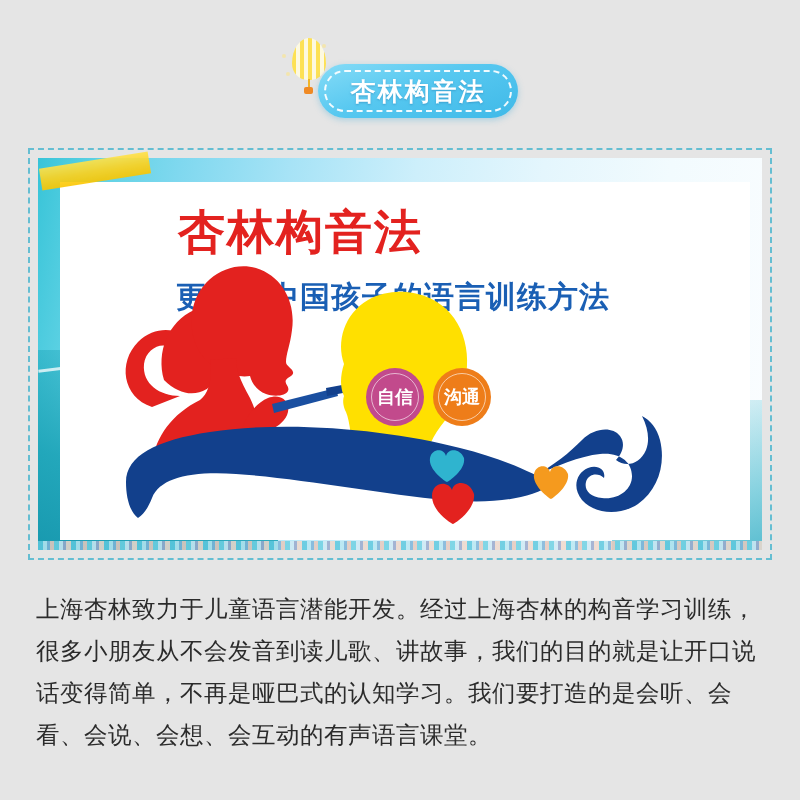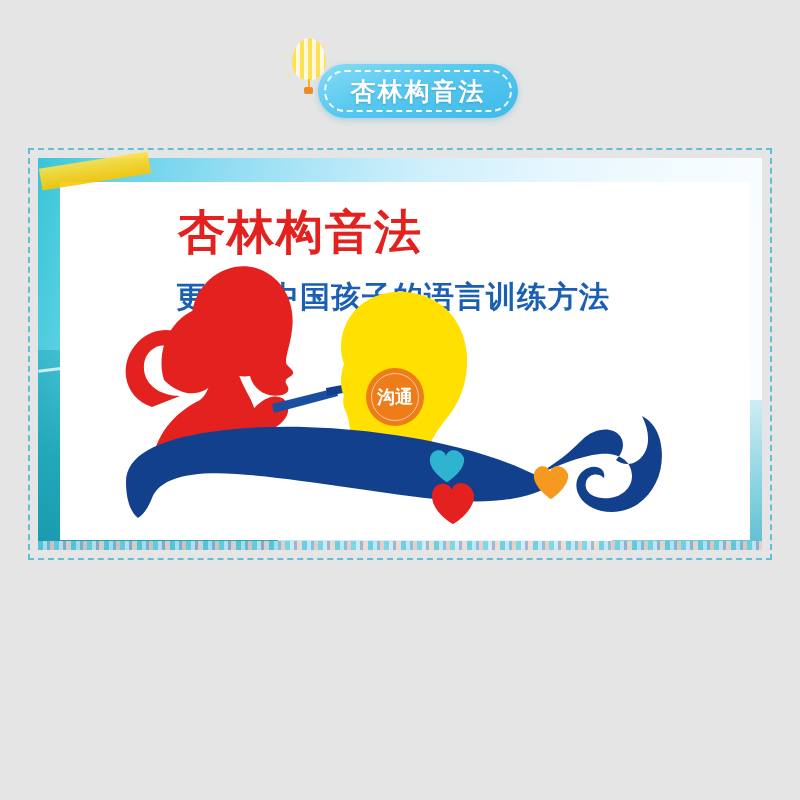--- a/index.html
+++ b/index.html
@@ -358,19 +358,25 @@
                  C 368 288, 386 300, 387 300 C 388 300, 406 288, 404 276 Z" fill="#2fb4cf"></path>
         <path d="M414 312 C 410 298, 394 298, 392 308 C 388 298, 372 300, 372 314
                  C 372 330, 392 342, 393 342 C 394 342, 416 328, 414 312 Z" fill="#e3221f"></path>
         <path d="M508 292 C 504 282, 492 282, 490 290 C 488 282, 476 282, 474 292
                  C 472 304, 490 317, 491 317 C 492 317, 510 304, 508 292 Z" fill="#f59a1e"></path>
       </g>
     </svg>
   </div>
 
   <div class="badges">
+    <div class="badge" style="background:#c24a8c;">
+      <span>自信</span>
+    </div>
     <div class="badge" style="background:#ee7d19;">
       <span>沟通</span>
     </div>
   </div>
 
+  <div class="body-text">
+    <p>上海杏林致力于儿童语言潜能开发。经过上海杏林的构音学习训练，很多小朋友从不会发音到读儿歌、讲故事，我们的目的就是让开口说话变得简单，不再是哑巴式的认知学习。我们要打造的是会听、会看、会说、会想、会互动的有声语言课堂。</p>
+  </div>
 
 </div>
 
 </body></html>

